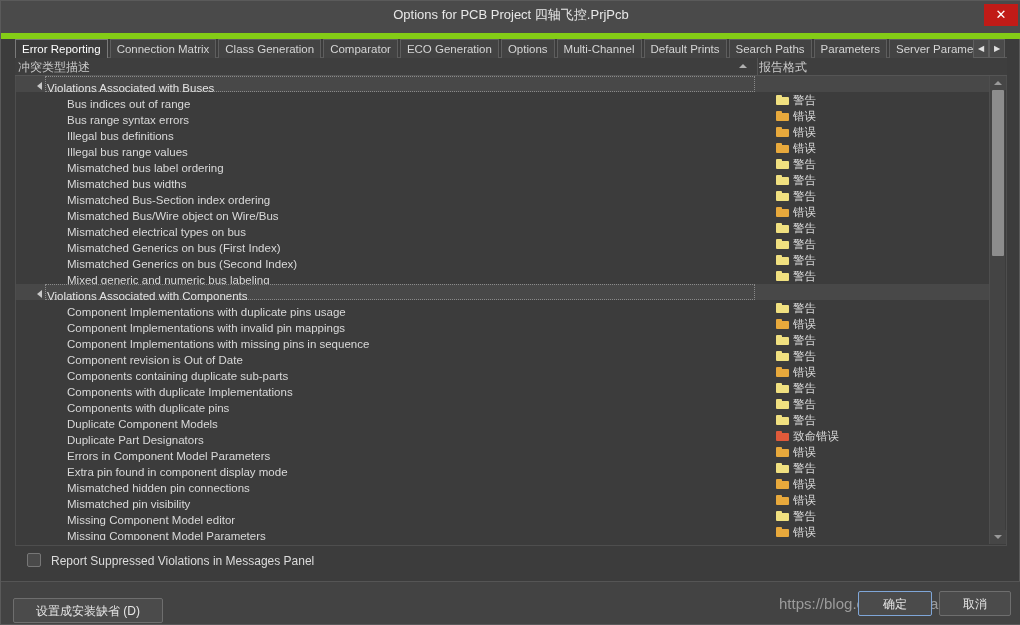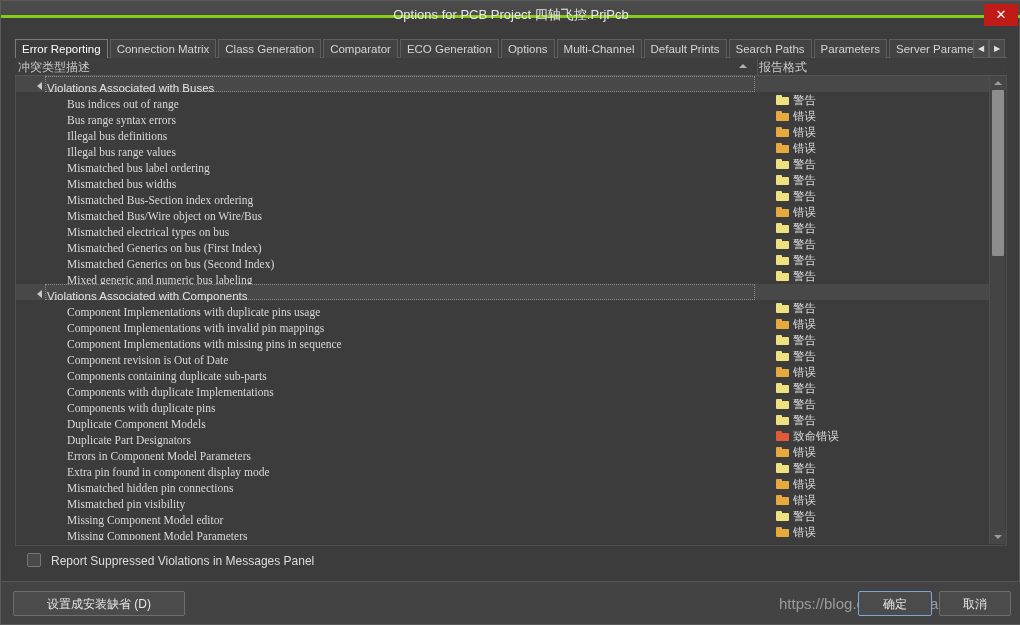--- a/index.html
+++ b/index.html
@@ -15,23 +15,23 @@
     position: absolute;
     left: 0; top: 0;
     width: 1020px; height: 625px;
     background: #3c3c3c;
     border: 1px solid #5a5a5a;
   }
 
   
   #titlebar {
     position: absolute; left: 0; top: 0;
-    width: 1020px; height: 17px;
+    width: 1020px; height: 38px;
     background: #4a4a4a;
-    border-bottom: 3px solid #84cc16;
+    border-bottom: 6px solid #84cc16;
   }
   #title-text {
     position: absolute;
     left: 0; top: 0; width: 1020px;
     line-height: 27px;
     text-align: center;
     color: #e8e8e8;
     font-size: 13px;
   }
   #close-btn {
@@ -160,21 +160,20 @@
     font-size: 11.5px;
     color: #d9d9d9;
     white-space: nowrap;
   }
   .row.group .row-label {
     left: 31px;
     color: #e4e4e4;
   }
   .row.item .row-label {
     left: 51px;
-    font-family: Liberation Serif, serif;
   }
   .group-arrow {
     position: absolute;
     left: 21px; top: 6px;
     width: 0; height: 0;
     border-top: 4px solid transparent;
     border-bottom: 4px solid transparent;
     border-right: 5px solid #c8c8c8;
   }
   .group-dotbox {
@@ -285,22 +284,22 @@
     position: absolute;
     background: #4b4b4b;
     border: 1px solid #6e6e6e;
     border-radius: 2px;
     color: #e6e6e6;
     font-size: 12px;
     text-align: center;
     cursor: pointer;
   }
   #btn-default {
-    left: 12px; top: 9px;
-    width: 172px; height: 25px;
+    left: 12px; top: 16px;
+    width: 150px; height: 25px;
     line-height: 24px;
   }
   #btn-ok {
     left: 857px; top: 9px;
     width: 74px; height: 25px;
     line-height: 24px;
     border-color: #7fa6d8;
   }
   #btn-cancel {
     left: 938px; top: 9px;

